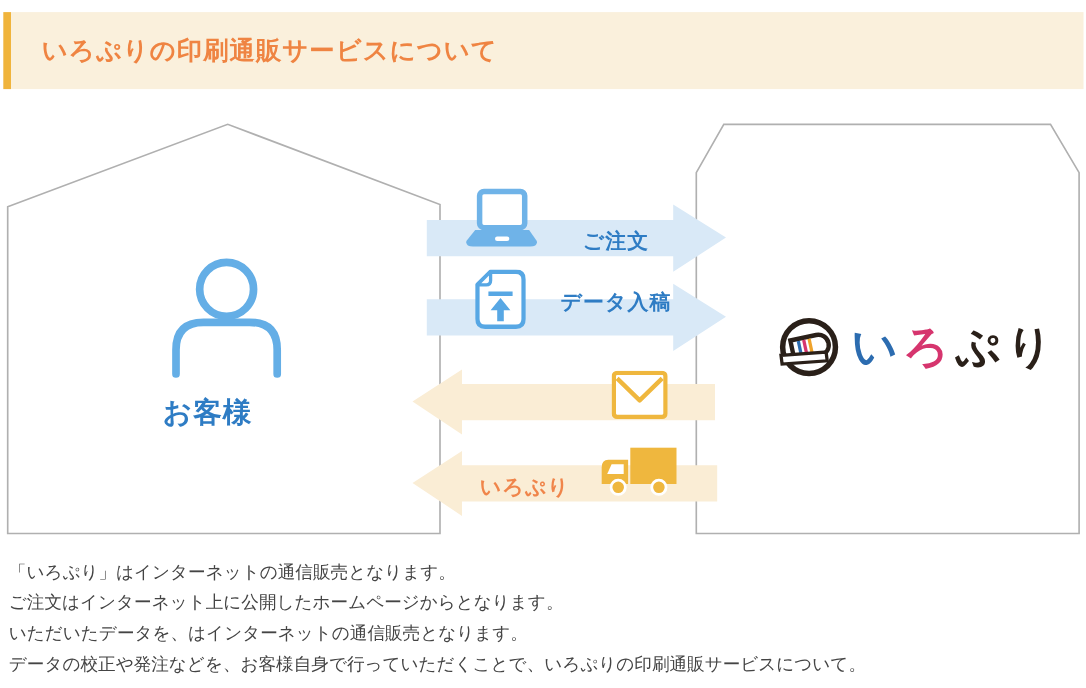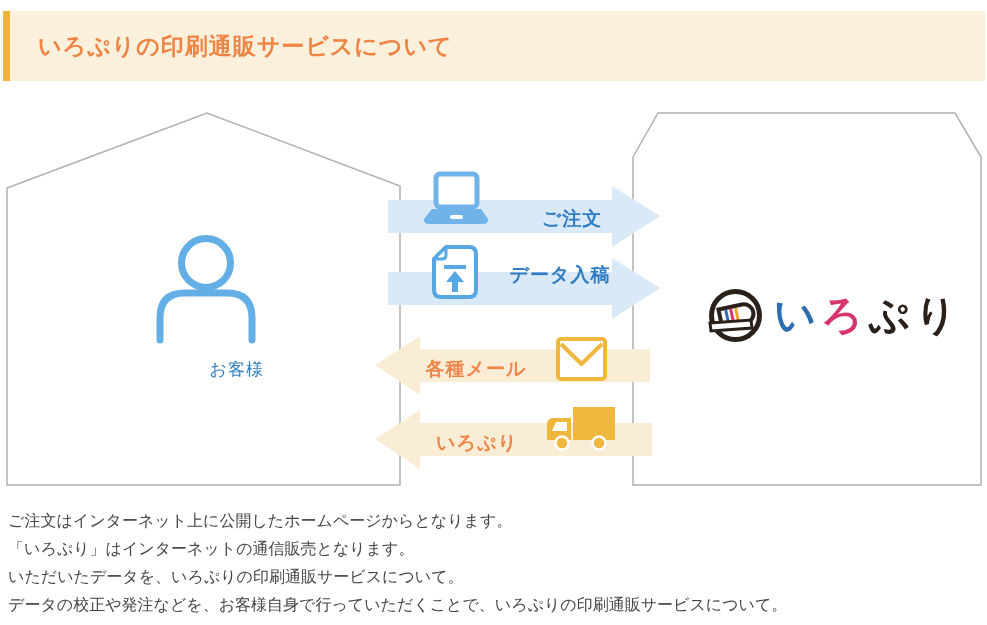--- a/index.html
+++ b/index.html
@@ -13,22 +13,22 @@
   .header-title{position:absolute;left:38px;top:0;height:70px;display:flex;align-items:center;
     font-size:23px;font-weight:bold;color:#EF8442;letter-spacing:1px;}
 
   
   .diagram-svg{position:absolute;left:0;top:0;width:987px;height:625px;}
 
   .flow-label{position:absolute;font-size:19px;font-weight:bold;text-align:center;letter-spacing:1px;}
   .flow-label.blue{color:#2E7CC4;}
   .flow-label.orange{color:#F0854A;}
 
-  .customer-label{position:absolute;left:148px;top:358px;width:116px;text-align:right;
-    font-size:17px;font-weight:normal;color:#2E7CC4;letter-spacing:1px;}
+  .customer-label{position:absolute;left:148px;top:358px;width:116px;text-align:left;
+    font-size:26px;font-weight:bold;color:#2E7CC4;letter-spacing:1px;}
 
   .icon-abs{position:absolute;}
 
   .logo-text{position:absolute;left:774px;top:288px;width:165px;height:55px;
     font-family:"DejaVu Serif","Liberation Serif",serif;font-size:41px;font-weight:bold;
     letter-spacing:5px;color:#2A2019;display:flex;align-items:center;}
 
   
   .description{position:absolute;left:8px;top:507px;width:975px;color:#444444;font-size:16px;}
   .description p{margin:0;line-height:28px;}
@@ -84,42 +84,41 @@
   </svg>
 
   <svg class="icon-abs" style="left:546px;top:405px;" width="71" height="47" viewBox="0 0 71 47">
     <rect x="27" y="2" width="42" height="33" fill="#EFB73E"></rect>
     <path d="M7 13 L25 13 L25 35 L1 35 L1 20 Q1 13 7 13 Z" fill="#EFB73E"></path>
     <polygon points="10,17 21,17 21,26 6,26" fill="#ffffff"></polygon>
     <circle cx="16" cy="38" r="6.5" fill="#EFB73E" stroke="#ffffff" stroke-width="2.5"></circle>
     <circle cx="53" cy="38" r="6.5" fill="#EFB73E" stroke="#ffffff" stroke-width="2.5"></circle>
   </svg>
 
-  <div class="flow-label blue" style="left:512px;top:206px;width:120px;">ご注文</div>
+  <div class="flow-label blue" style="left:500px;top:206px;width:120px;">ご注文</div>
   <div class="flow-label blue" style="left:490px;top:262px;width:140px;">データ入稿</div>
-  <div class="flow-label orange" style="left:410px;top:356px;width:132px;">各種メール</div>
   <div class="flow-label orange" style="left:412px;top:430px;width:130px;">いろぷり</div>
 
   <svg class="icon-abs" style="left:707px;top:287px;" width="57" height="57" viewBox="0 0 57 57">
     <circle cx="28.5" cy="28.5" r="24" fill="#ffffff" stroke="#2A2019" stroke-width="5"></circle>
     <g transform="rotate(-12 29 28)">
       <path d="M13 19 L37 19 A 9.5 9.5 0 0 1 37 38 L13 38 Z" fill="#ffffff" stroke="#2A2019" stroke-width="4"></path>
       <line x1="20" y1="21" x2="20" y2="36" stroke="#2C6CB0" stroke-width="3"></line>
       <line x1="25" y1="21" x2="25" y2="36" stroke="#D6356E" stroke-width="3"></line>
       <line x1="30" y1="21" x2="30" y2="36" stroke="#EFA32B" stroke-width="3"></line>
     </g>
     <polygon points="3,36 44,33 45,41 4,44" fill="#ffffff" stroke="#2A2019" stroke-width="3"></polygon>
   </svg>
   <div class="logo-text">
     <span style="color: rgb(44, 108, 176);">い</span>
     <span style="color: rgb(214, 53, 110);">ろ</span>
     <span style="color: rgb(42, 32, 25);">ぷ</span>
     <span style="color: rgb(42, 32, 25);">り</span>
   </div>
 
   <div class="description">
+    <p>「いろぷり」はインターネットの通信販売となります。</p>
     <p>ご注文はインターネット上に公開したホームページからとなります。</p>
-    <p>「いろぷり」はインターネットの通信販売となります。</p>
-    <p>いただいたデータを、いろぷりの印刷通販サービスについて。</p>
+    <p>いただいたデータを、はインターネットの通信販売となります。</p>
     <p>データの校正や発注などを、お客様自身で行っていただくことで、いろぷりの印刷通販サービスについて。</p>
   </div>
 
 </div>
 
 </body></html>

